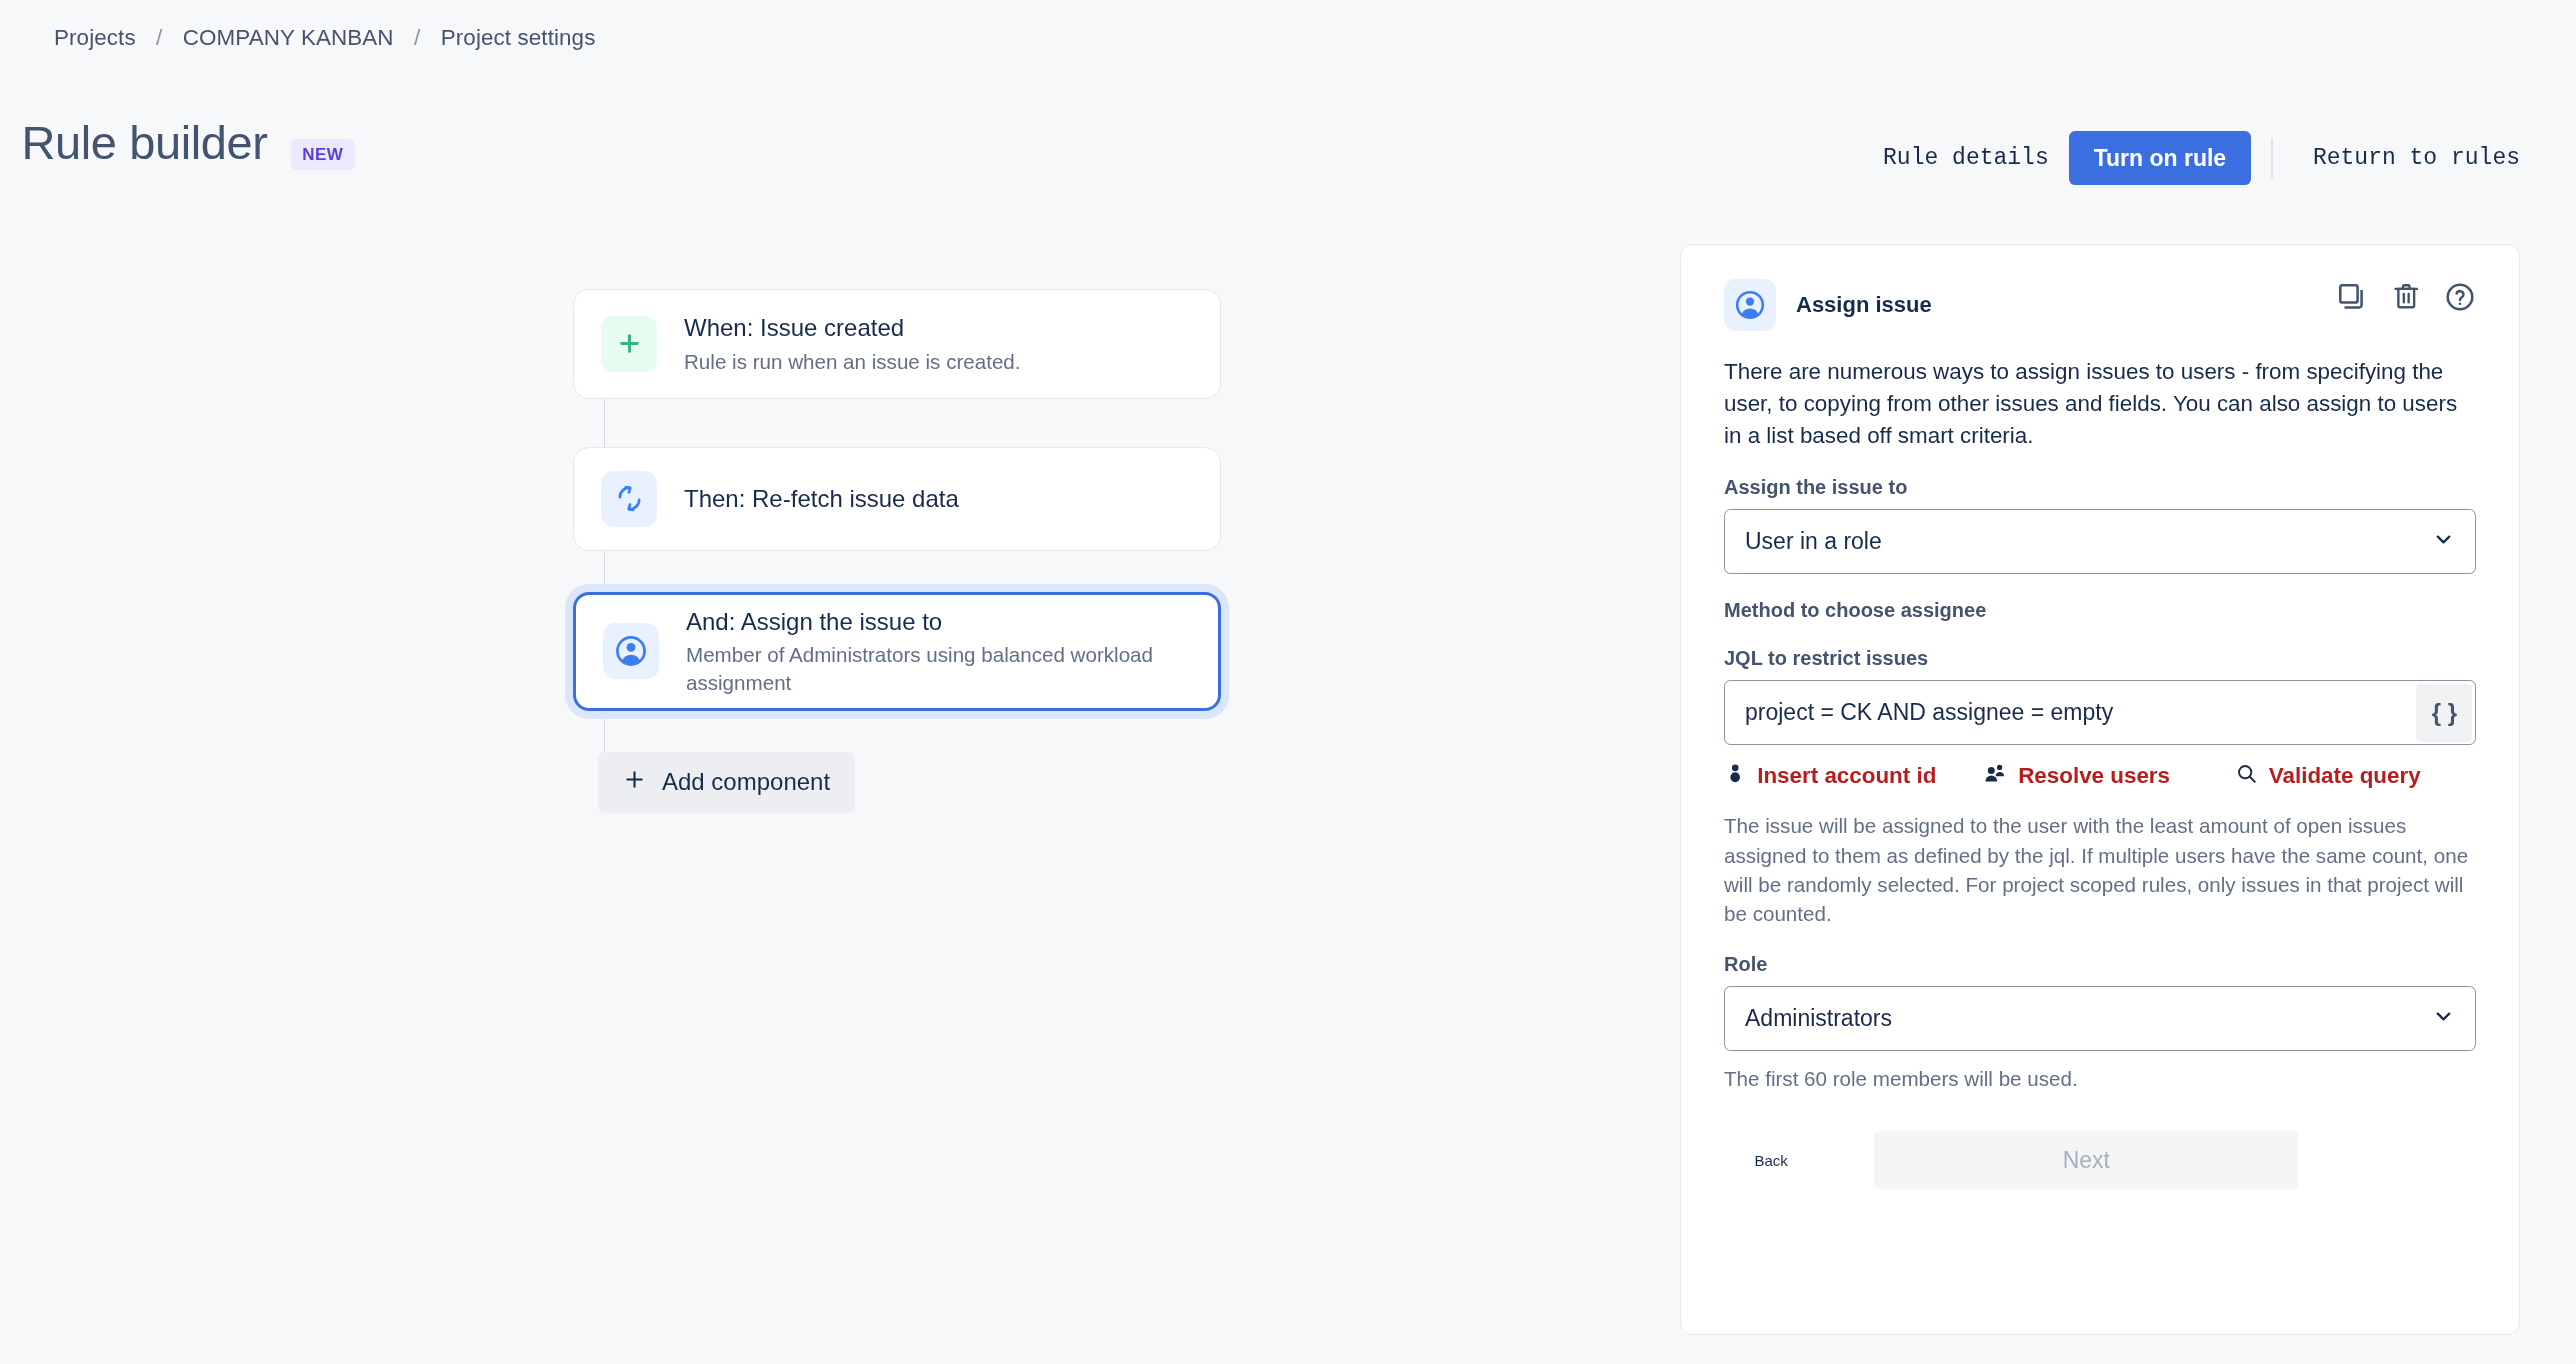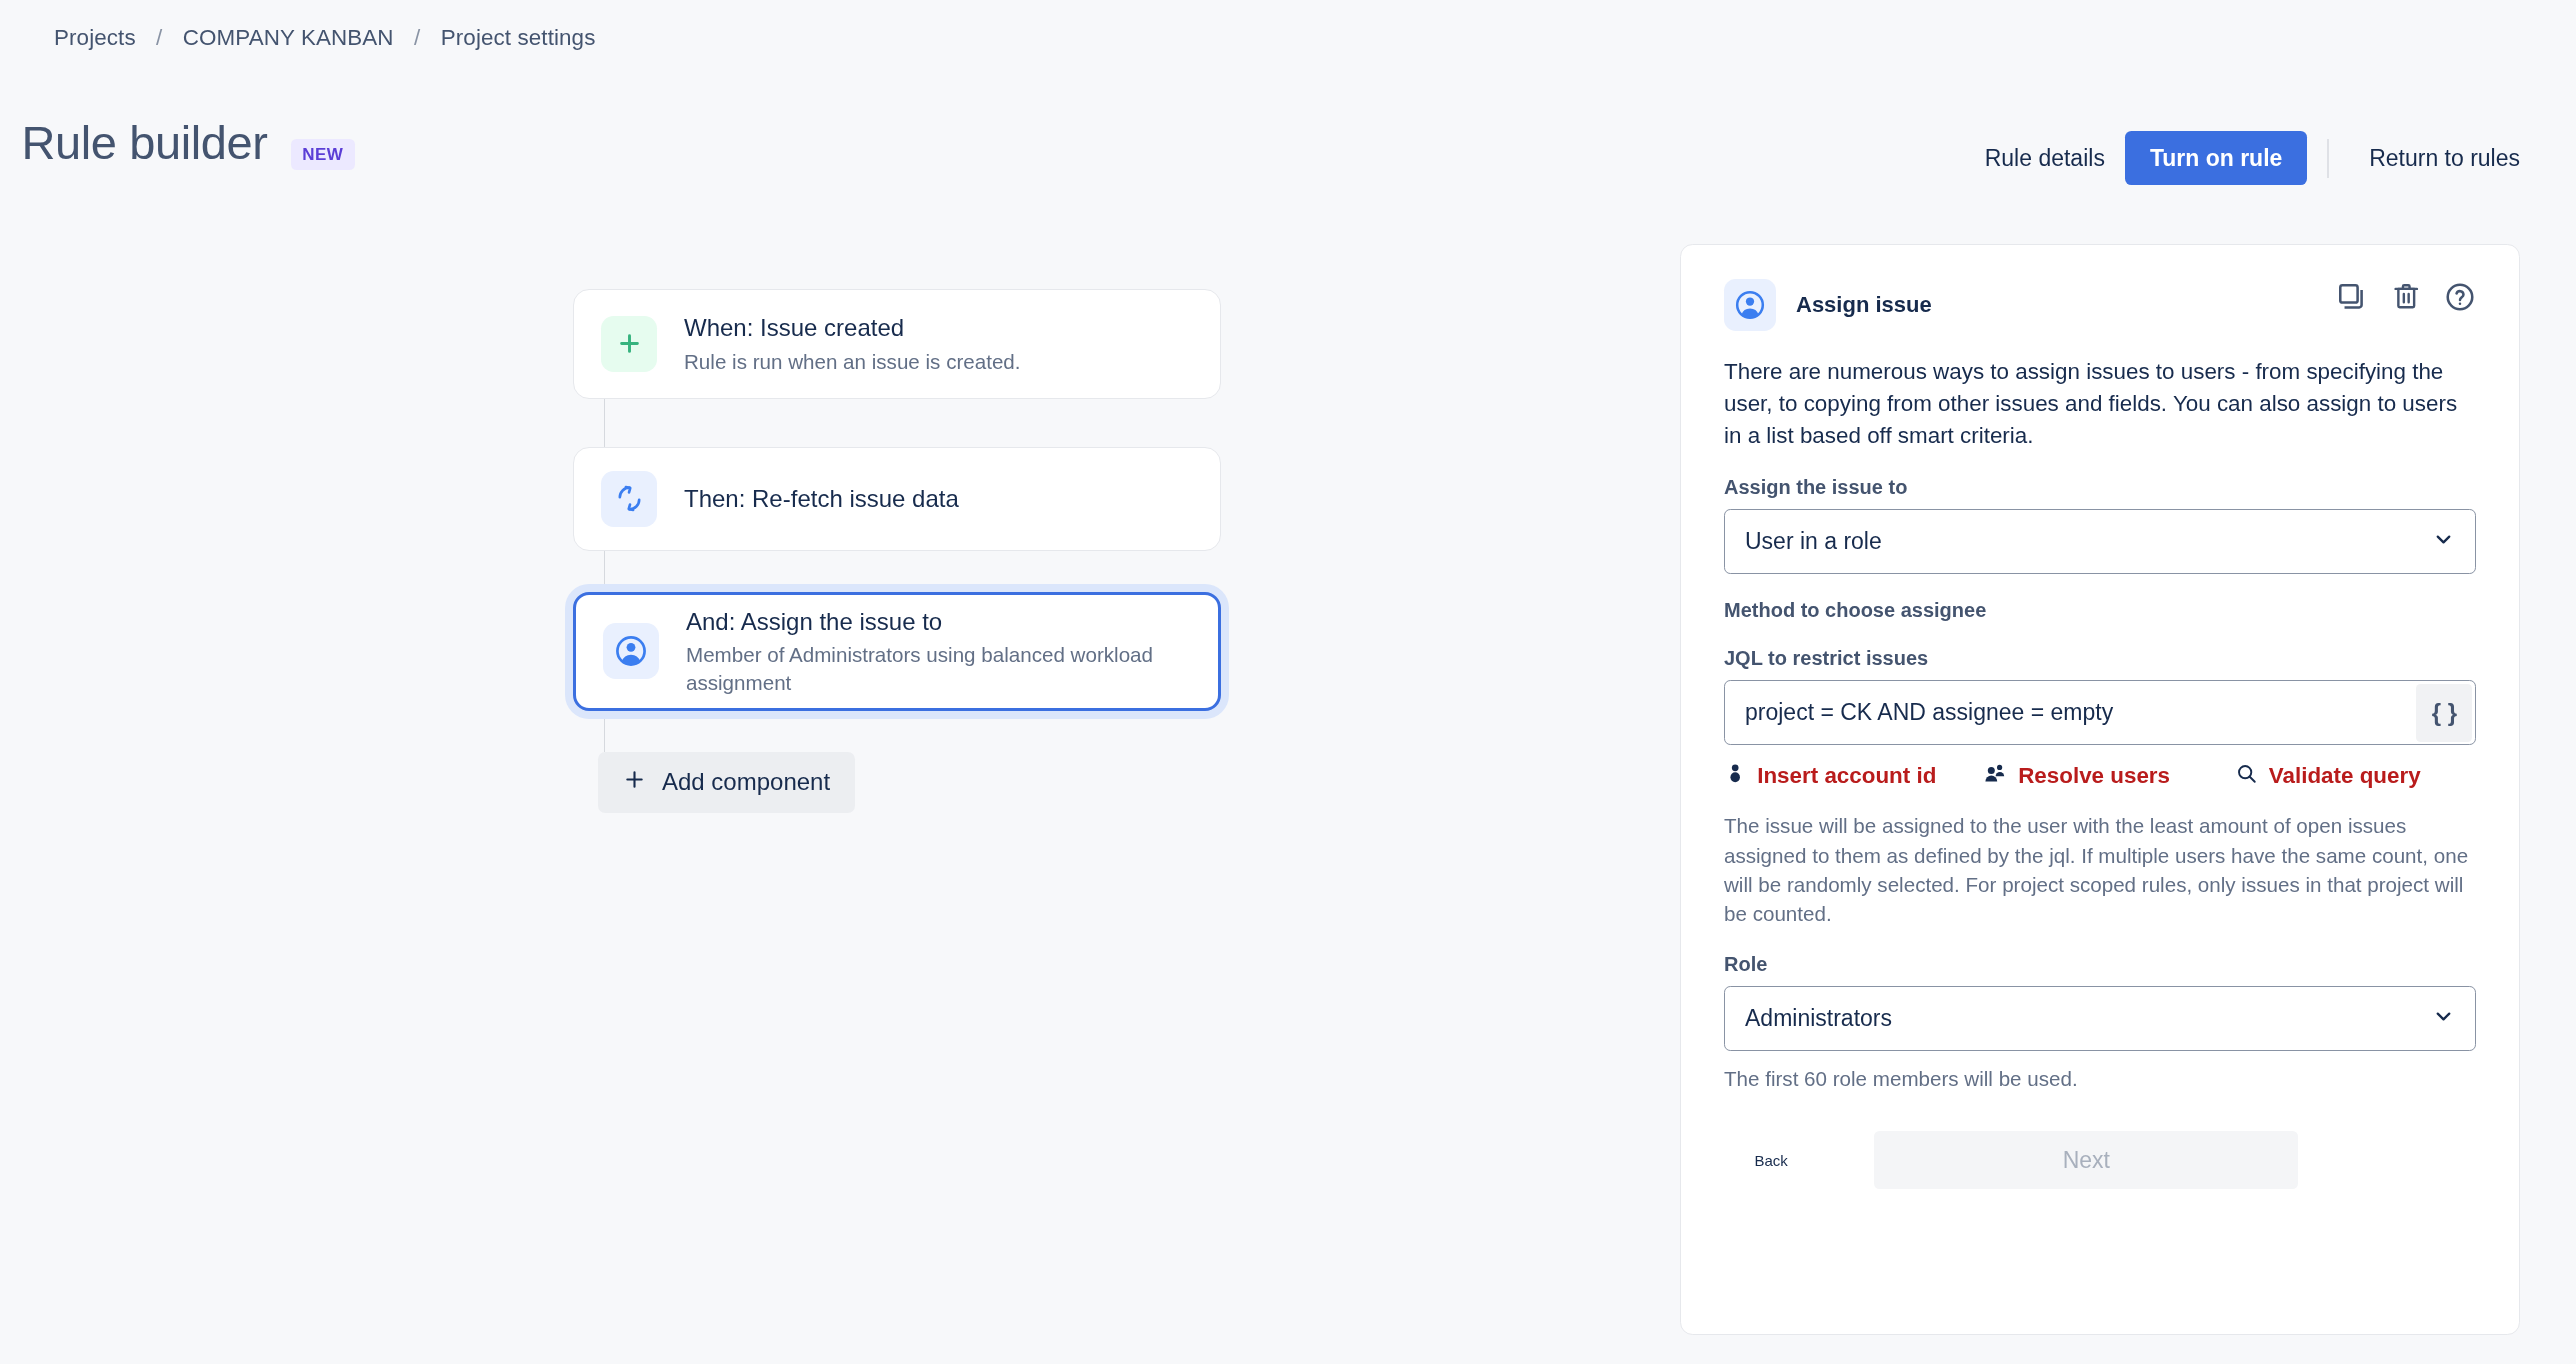--- a/index.html
+++ b/index.html
@@ -34,21 +34,21 @@
     font-size: 17px; font-weight: bold; letter-spacing: 0.5px;
     padding: 6.3px 11.7px 5.4px; border-radius: 5.4px;
   }
 
   .header-actions {
     position: absolute; right: 0; top: 5.4px;
     display: flex; align-items: center; gap: 0;
   }
   .hdr-link {
     font-size: 23px; color: #172b4d; padding: 12.6px 20px;
-    border-radius: 5.4px; cursor: pointer; white-space: nowrap;
+    border-radius: 5.4px; cursor: pointer; white-space: nowrap; font-family: Liberation Mono, monospace;
   }
   .btn-primary {
     background: #3b6fe0; color: #ffffff;
     font-size: 23px; font-weight: bold;
     padding: 13.5px 25px; border-radius: 6.3px; border: 0;
     cursor: pointer; white-space: nowrap;
     font-family: "Liberation Sans", sans-serif;
   }
   .hdr-divider {
     width: 1.8px; height: 39px; background: #dfe1e6; margin: 0 20px;

